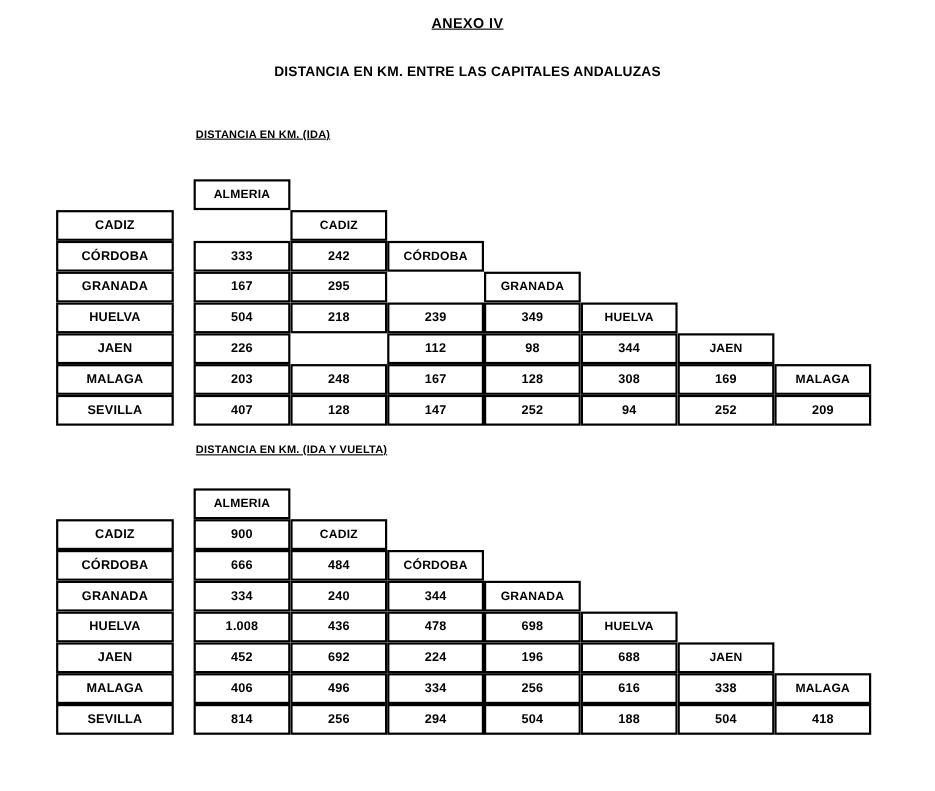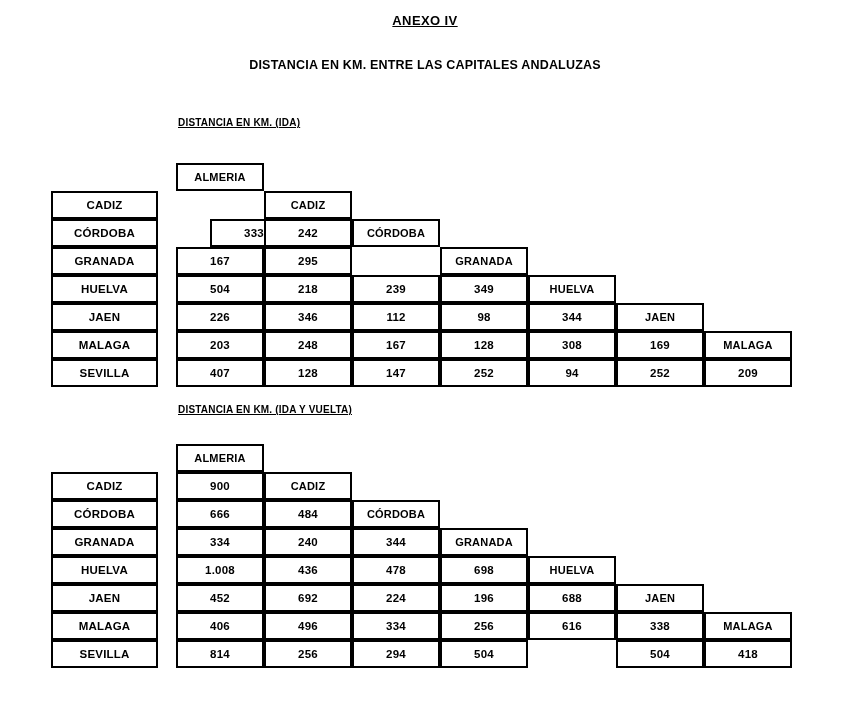--- a/index.html
+++ b/index.html
@@ -118,42 +118,41 @@
   <div class="matrix m1" id="matrix-ida">
       <div class="mrow">
         <div class="cell diag" style="left: 176px; width: 88px;">ALMERIA</div>
       </div>
       <div class="mrow">
         <div class="cell label" style="left: 51px; width: 107px;">CADIZ</div>
         <div class="cell diag" style="left: 264px; width: 88px;">CADIZ</div>
       </div>
       <div class="mrow">
         <div class="cell label" style="left: 51px; width: 107px;">CÓRDOBA</div>
-        <div class="cell value" style="left: 176px; width: 88px; margin-left: 34px;">333</div>
+        <div class="cell value" style="left: 176px; width: 88px;">333</div>
         <div class="cell value" style="left: 264px; width: 88px;">242</div>
         <div class="cell diag" style="left: 352px; width: 88px;">CÓRDOBA</div>
       </div>
       <div class="mrow">
         <div class="cell label" style="left: 51px; width: 107px;">GRANADA</div>
         <div class="cell value" style="left: 176px; width: 88px;">167</div>
         <div class="cell value" style="left: 264px; width: 88px;">295</div>
         <div class="cell diag" style="left: 440px; width: 88px;">GRANADA</div>
       </div>
       <div class="mrow">
         <div class="cell label" style="left: 51px; width: 107px;">HUELVA</div>
         <div class="cell value" style="left: 176px; width: 88px;">504</div>
         <div class="cell value" style="left: 264px; width: 88px;">218</div>
         <div class="cell value" style="left: 352px; width: 88px;">239</div>
         <div class="cell value" style="left: 440px; width: 88px;">349</div>
         <div class="cell diag" style="left: 528px; width: 88px;">HUELVA</div>
       </div>
       <div class="mrow">
         <div class="cell label" style="left: 51px; width: 107px;">JAEN</div>
         <div class="cell value" style="left: 176px; width: 88px;">226</div>
-        <div class="cell value" style="left: 264px; width: 88px;">346</div>
         <div class="cell value" style="left: 352px; width: 88px;">112</div>
         <div class="cell value" style="left: 440px; width: 88px;">98</div>
         <div class="cell value" style="left: 528px; width: 88px;">344</div>
         <div class="cell diag" style="left: 616px; width: 88px;">JAEN</div>
       </div>
       <div class="mrow">
         <div class="cell label" style="left: 51px; width: 107px;">MALAGA</div>
         <div class="cell value" style="left: 176px; width: 88px;">203</div>
         <div class="cell value" style="left: 264px; width: 88px;">248</div>
         <div class="cell value" style="left: 352px; width: 88px;">167</div>
@@ -222,18 +221,19 @@
         <div class="cell value" style="left: 528px; width: 88px;">616</div>
         <div class="cell value" style="left: 616px; width: 88px;">338</div>
         <div class="cell diag" style="left: 704px; width: 88px;">MALAGA</div>
       </div>
       <div class="mrow">
         <div class="cell label" style="left: 51px; width: 107px;">SEVILLA</div>
         <div class="cell value" style="left: 176px; width: 88px;">814</div>
         <div class="cell value" style="left: 264px; width: 88px;">256</div>
         <div class="cell value" style="left: 352px; width: 88px;">294</div>
         <div class="cell value" style="left: 440px; width: 88px;">504</div>
+        <div class="cell value" style="left: 528px; width: 88px;">188</div>
         <div class="cell value" style="left: 616px; width: 88px;">504</div>
         <div class="cell value" style="left: 704px; width: 88px;">418</div>
       </div>
     </div>
 
 </div>
 
 </body></html>

